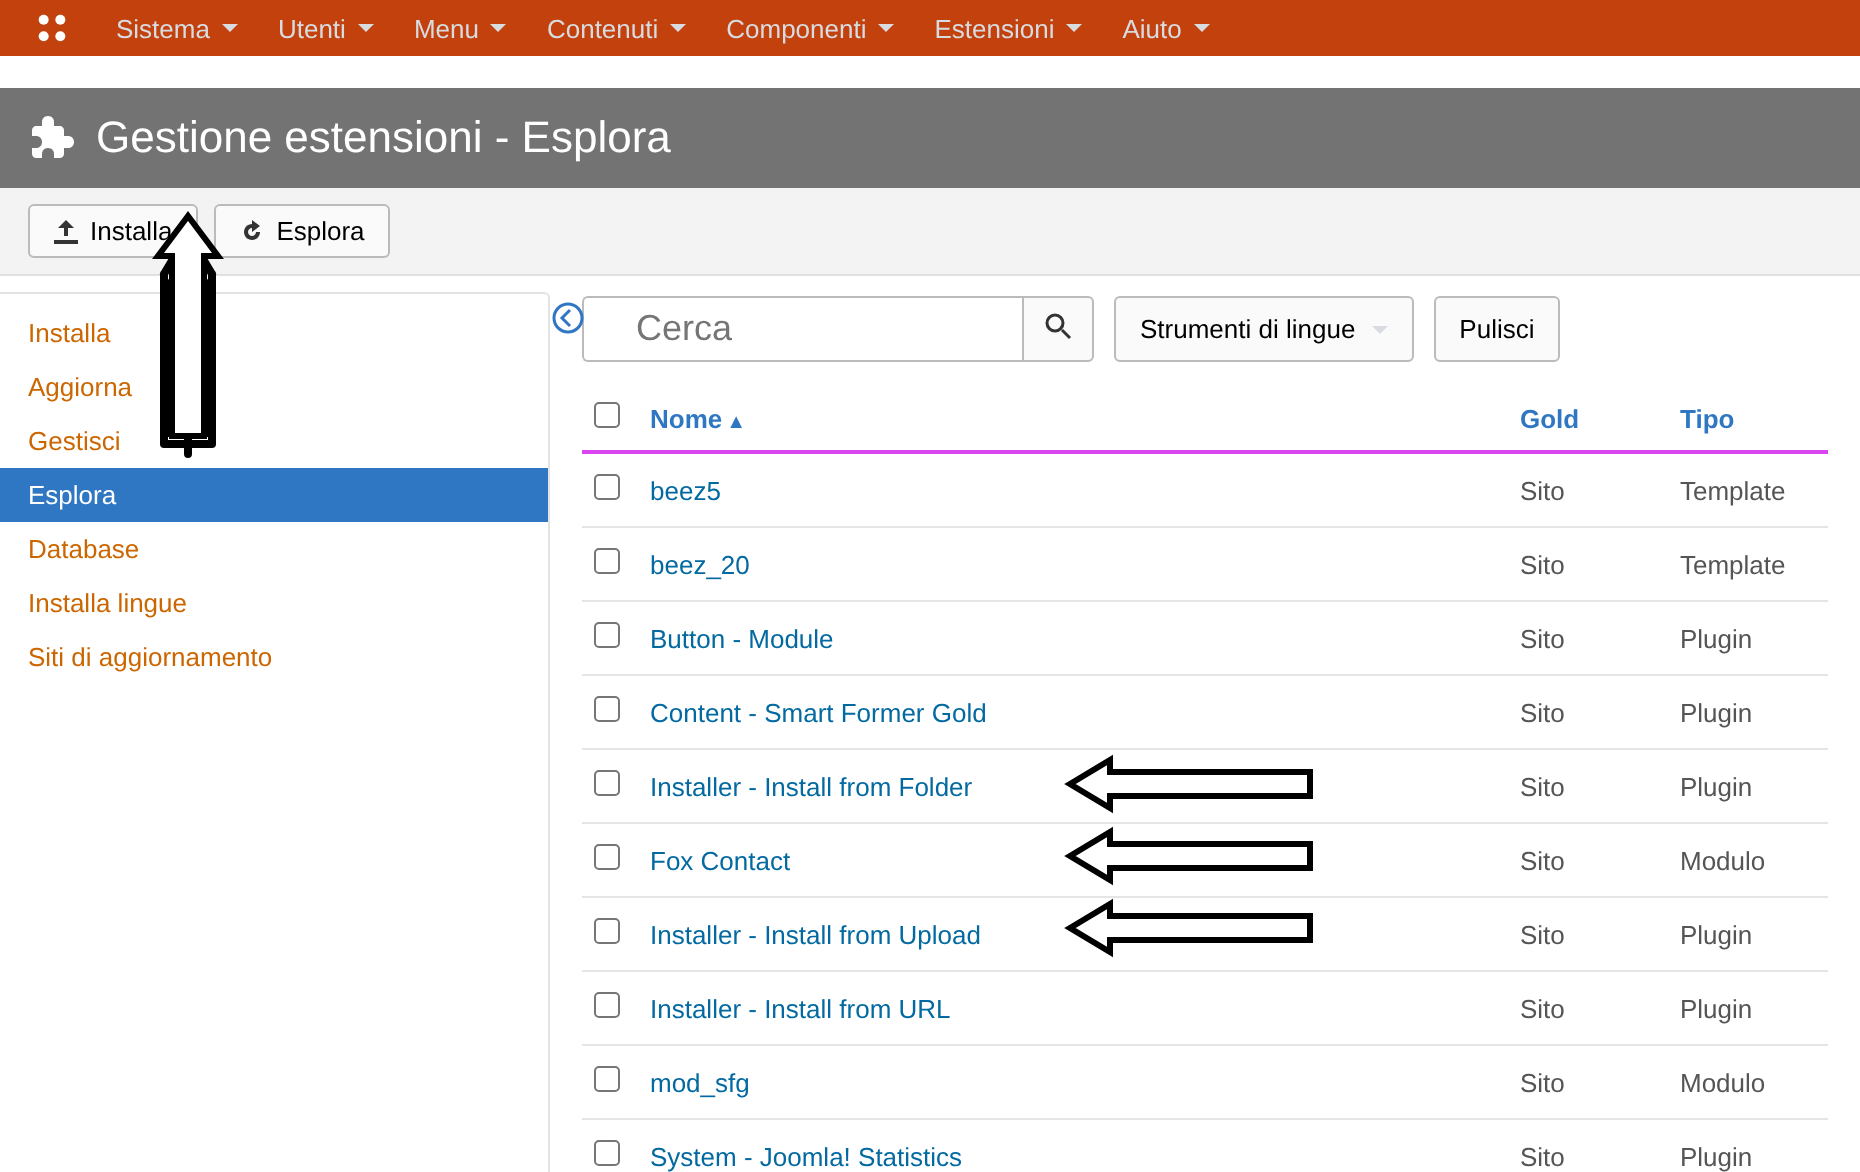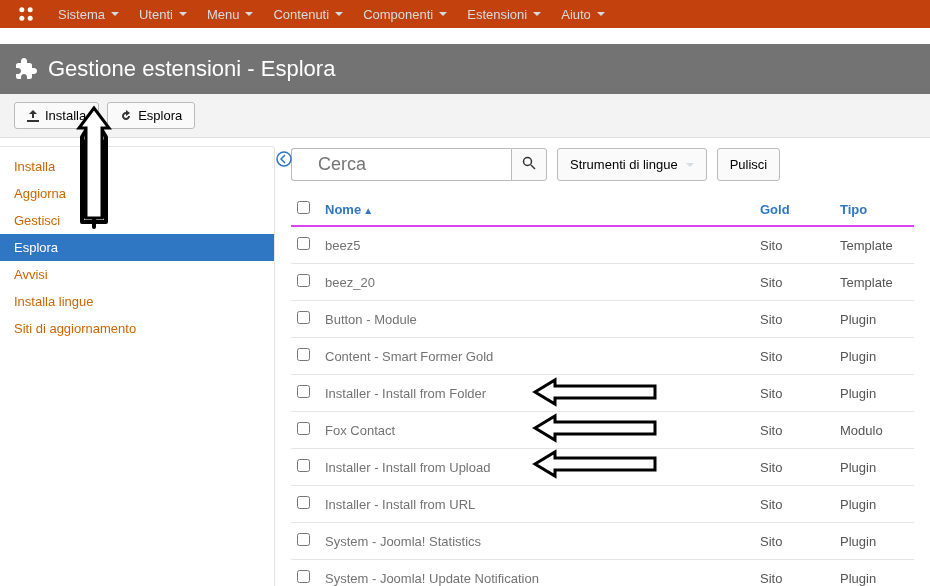--- a/index.html
+++ b/index.html
@@ -25,21 +25,21 @@
 
 .content { flex: 1; padding: 10px 16px; }
 .search-bar { display: flex; gap: 10px; margin-bottom: 12px; }
 .search-group { display: flex; }
 .search-input { border: 1px solid #bbb; border-right: none; border-radius: 3px 0 0 3px; padding: 5px 26px; width: 220px; font-size: 18px; background: #fff; }
 .search-btn { border: 1px solid #bbb; border-radius: 0 3px 3px 0; padding: 4px 10px; background: #fafafa; cursor: pointer; }
 
 .table { width: 100%; border-collapse: collapse; }
 .table th { text-align: left; padding: 8px 6px; border-bottom: 2px solid #d946ef; color: #2f77c3; font-weight: bold; font-size: 13px; }
 .table td { padding: 10px 6px; border-top: 1px solid #e5e5e5; font-size: 13px; color: #555; }
-.table td.name { color: #737373; margin-left: 12px; }
+.table td.name { color: #0369a1; margin-left: 12px; }
 .check-col { width: 28px; }
 .lato-col { width: 80px; }
 .tipo-col { width: 80px; }
 .sort-arrow { font-size: 10px; margin-left: 2px; }
 
 .arrow-down-overlay { position: absolute; top: 102px; left: 74px; pointer-events: none; z-index: 10; }
 .arrow-left-overlay { position: absolute; pointer-events: none; z-index: 10; }
 </style>
 </head>
 <body>
@@ -111,21 +111,21 @@
       <svg width="16" height="16" viewBox="0 0 16 16">
           <circle cx="8" cy="8" r="7" fill="none" stroke="#2f77c3" stroke-width="1.5"></circle>
           <path d="M9 4L5 8l4 4" fill="none" stroke="#2f77c3" stroke-width="1.5"></path>
         </svg>
     </span>
     <div id="sidebar-items">
         <div class="sidebar-item">Installa</div>
         <div class="sidebar-item">Aggiorna</div>
         <div class="sidebar-item">Gestisci</div>
         <div class="sidebar-item active">Esplora</div>
-        <div class="sidebar-item">Avvisi</div>
+        <div class="sidebar-item">Database</div>
         <div class="sidebar-item">Installa lingue</div>
         <div class="sidebar-item">Siti di aggiornamento</div>
       </div>
   </div>
 
   <div class="content">
     <div class="search-bar">
       <div class="search-group">
         <input class="search-input" type="text" placeholder="Cerca" style="">
         <button class="search-btn">
@@ -197,20 +197,26 @@
             <td>Plugin</td>
           </tr>
           <tr>
             <td class="check-col"><input type="checkbox" style=""></td>
             <td class="name">Installer - Install from URL</td>
             <td>Sito</td>
             <td>Plugin</td>
           </tr>
           <tr>
             <td class="check-col"><input type="checkbox" style=""></td>
+            <td class="name">mod_sfg</td>
+            <td>Sito</td>
+            <td>Modulo</td>
+          </tr>
+          <tr>
+            <td class="check-col"><input type="checkbox" style=""></td>
             <td class="name">System - Joomla! Statistics</td>
             <td>Sito</td>
             <td>Plugin</td>
           </tr>
           <tr>
             <td class="check-col"><input type="checkbox" style=""></td>
             <td class="name">System - Joomla! Update Notification</td>
             <td>Sito</td>
             <td>Plugin</td>
           </tr>

